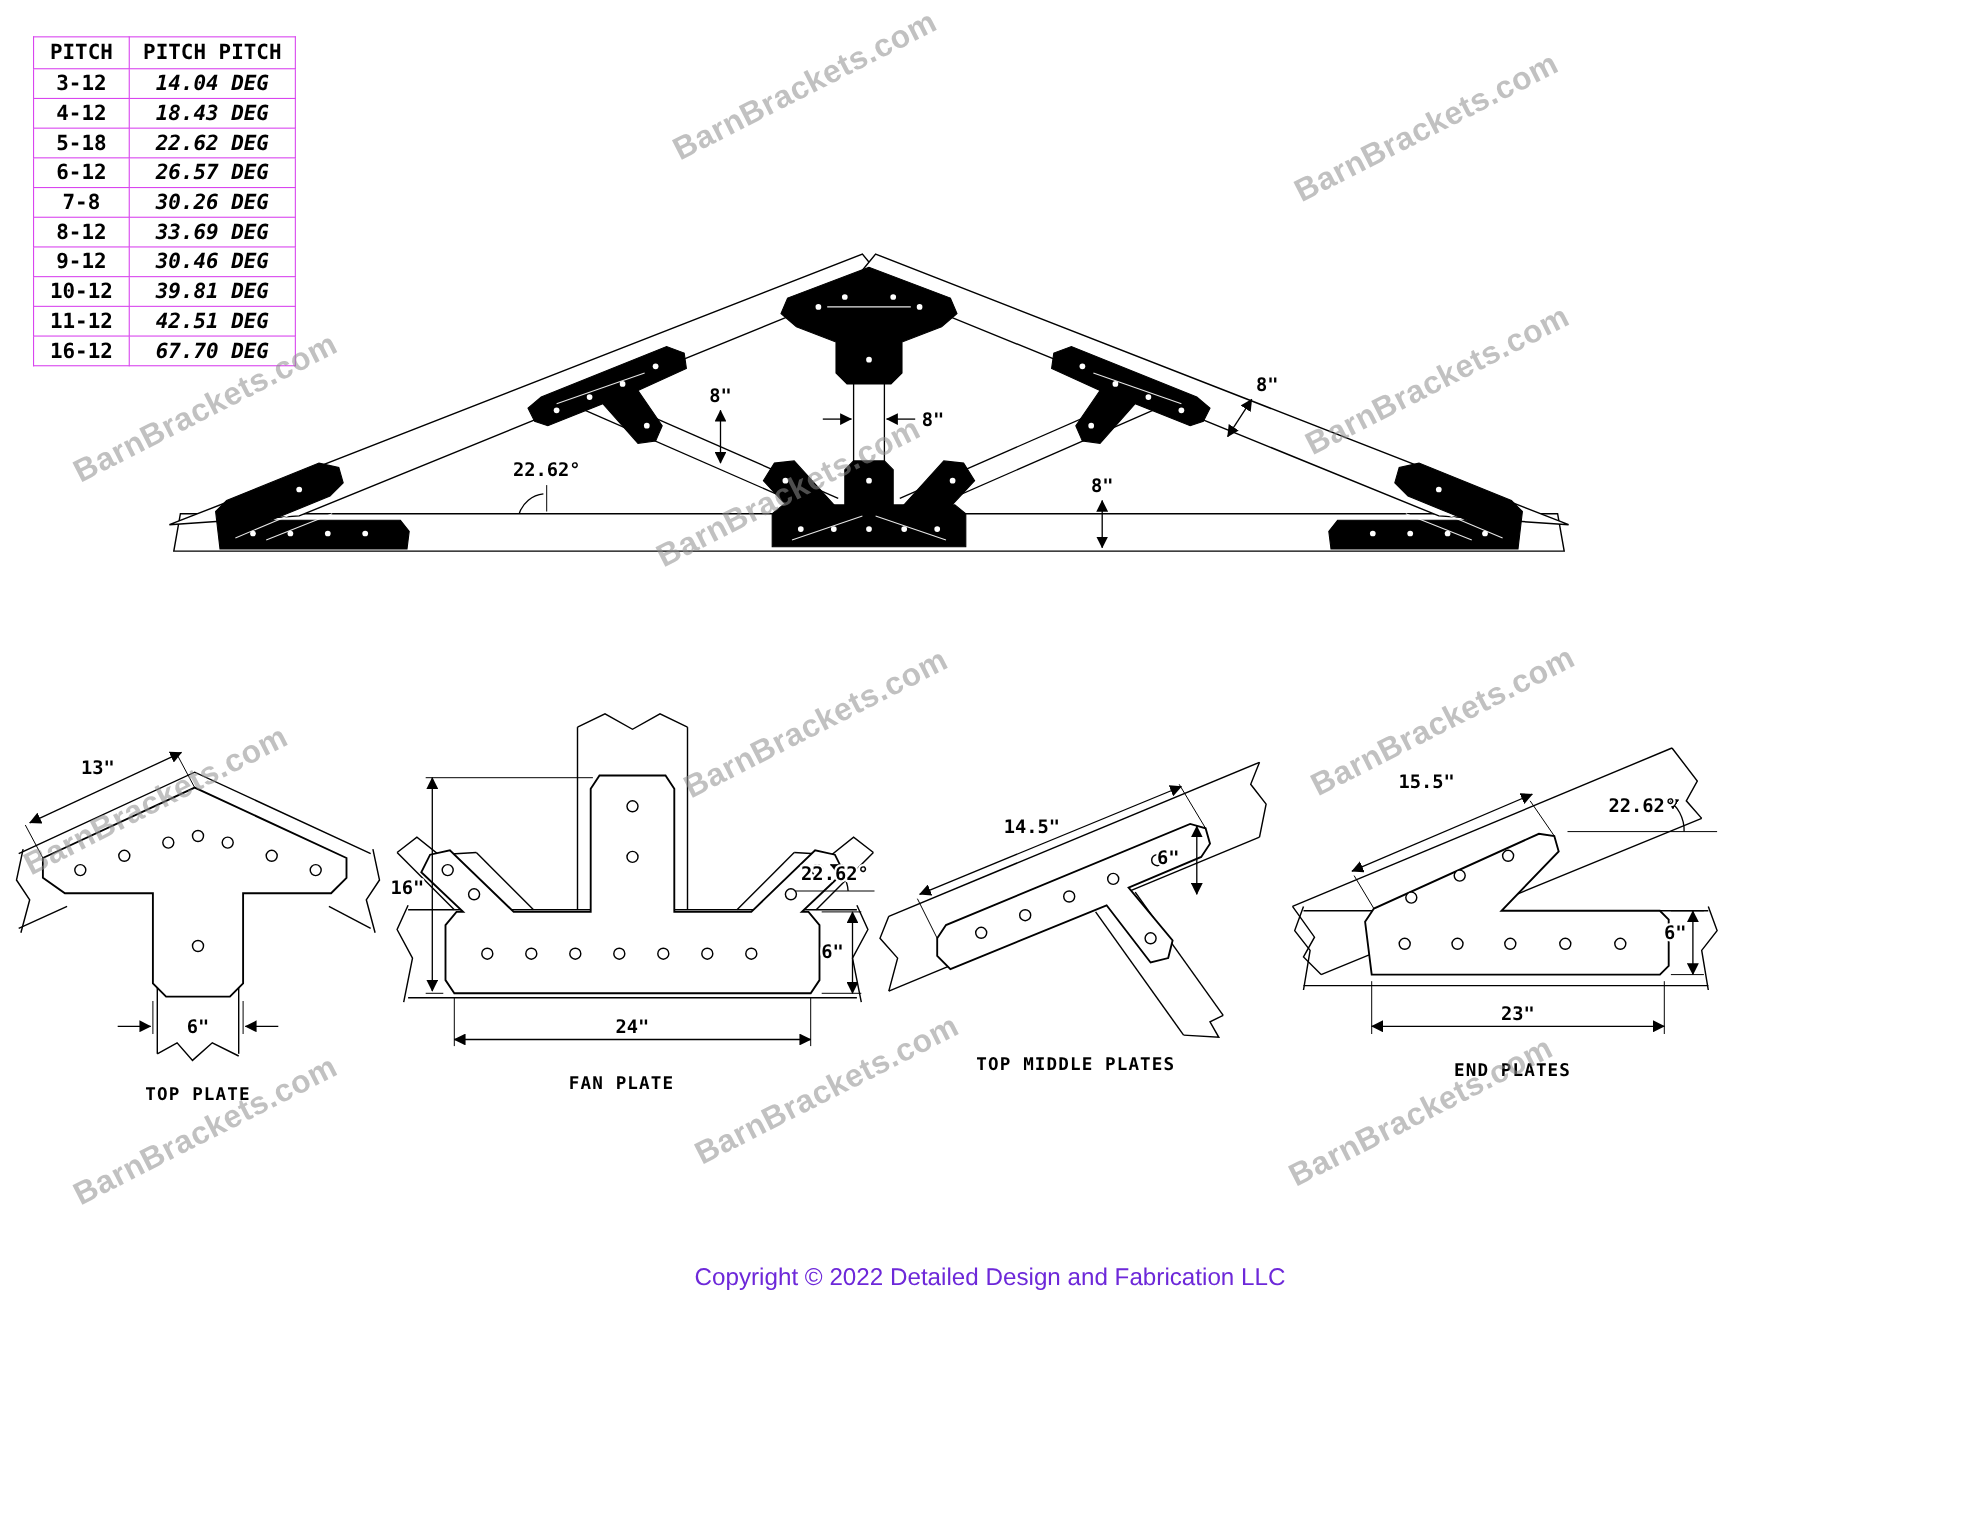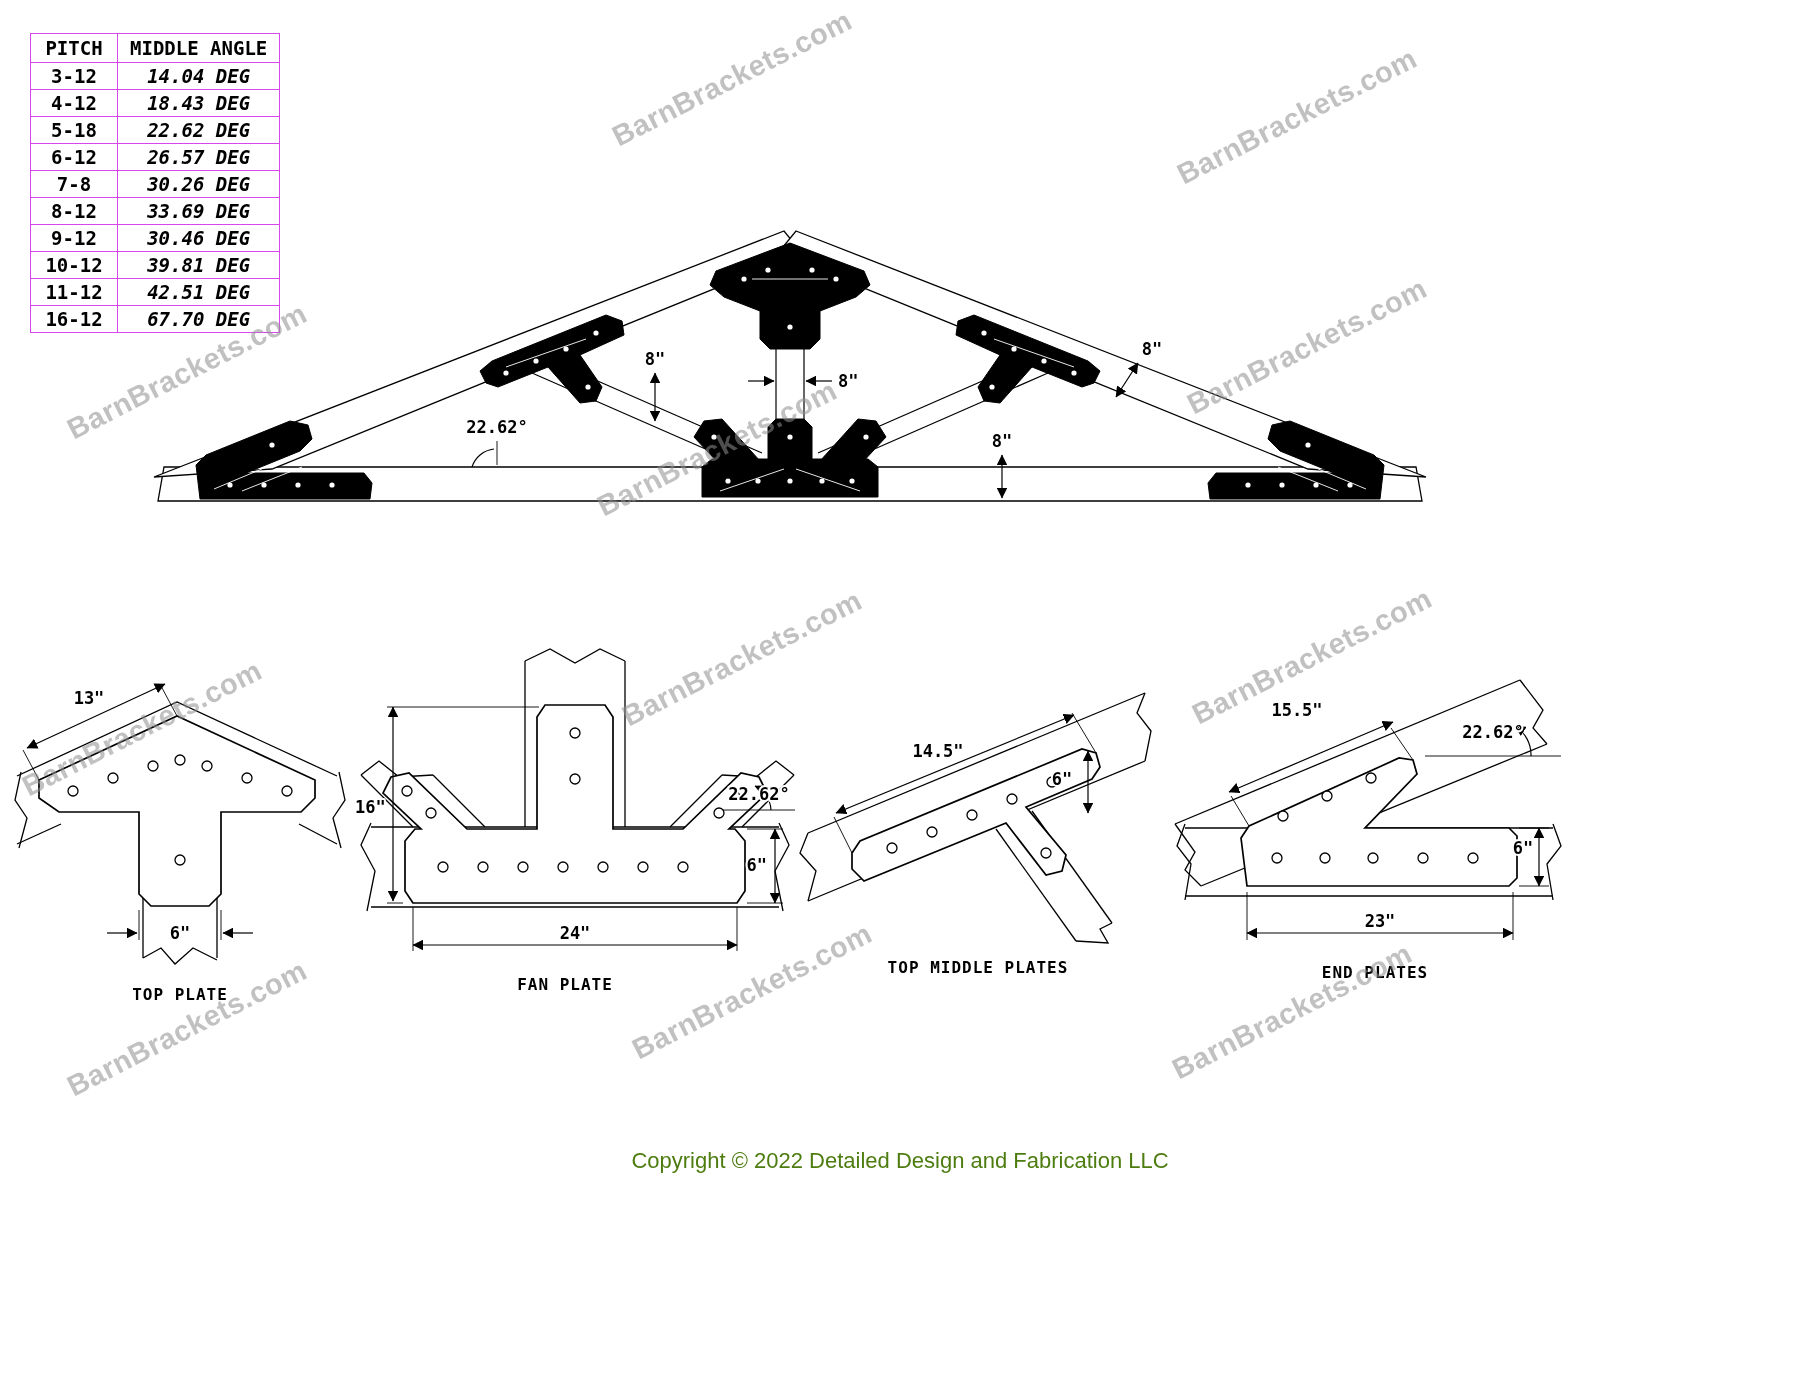--- a/index.html
+++ b/index.html
@@ -25,30 +25,30 @@
   .detail-label{font:bold 16px "DejaVu Sans Mono", monospace;fill:#000;letter-spacing:1px;}
   .black-plate{fill:#000;stroke:#000;stroke-width:1;}
   .member{stroke:#000;stroke-width:1.3;fill:#fff;}
   .webline{stroke:#000;stroke-width:1.2;}
   .truss-hole{fill:#fff;}
   .hatch{stroke:#fff;stroke-width:1;opacity:.9;fill:none;}
   
   .wm{position:absolute;font:bold 29px "Liberation Sans", sans-serif;color:#8f8f8f;
     opacity:.55;transform:rotate(-27deg);letter-spacing:.5px;white-space:nowrap;}
   .footer{position:absolute;left:0;top:1148px;width:100%;text-align:center;
-    font:22px "Liberation Sans", sans-serif;color:#4d7c0f;}
+    font:22px "Liberation Sans", sans-serif;color:#6d28d9;}
 </style>
 </head>
 <body>
 
 <table class="pitch-table">
   <thead>
     <tr>
       <th>PITCH</th>
-      <th>MIDDLE ANGLE</th>
+      <th>PITCH PITCH</th>
     </tr>
   </thead>
   <tbody>
     <tr>
         <td>3-12</td>
         <td>14.04 DEG</td>
       </tr>
     <tr>
         <td>4-12</td>
         <td>18.43 DEG</td>

